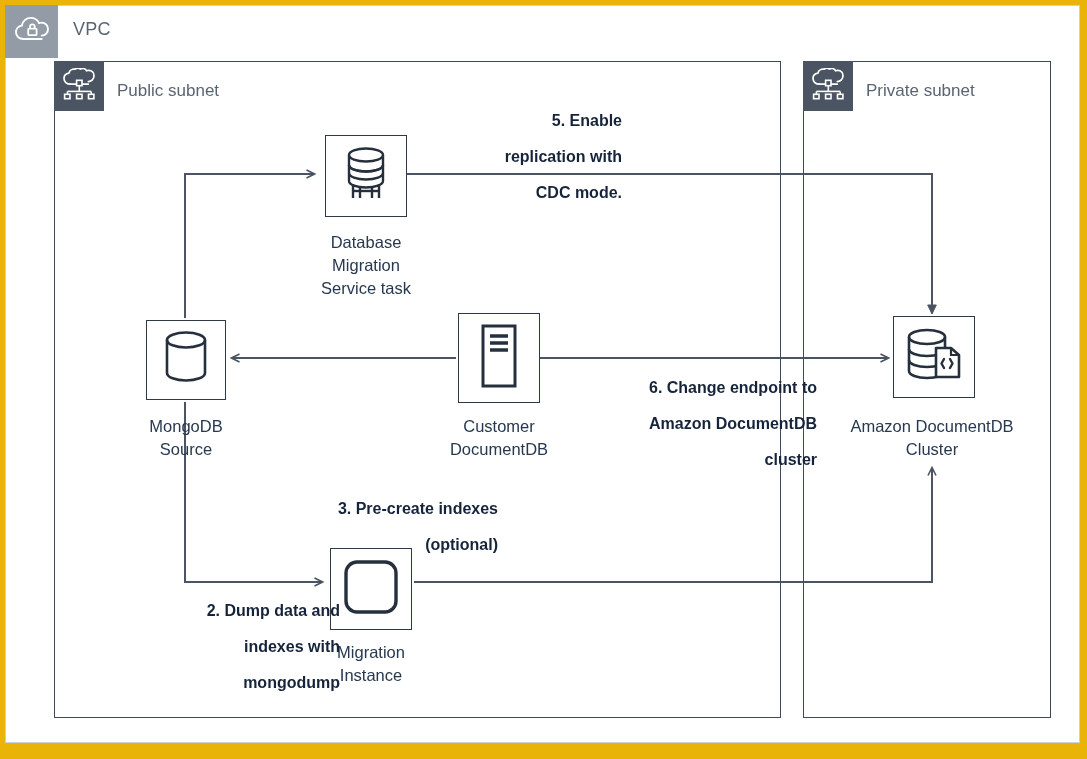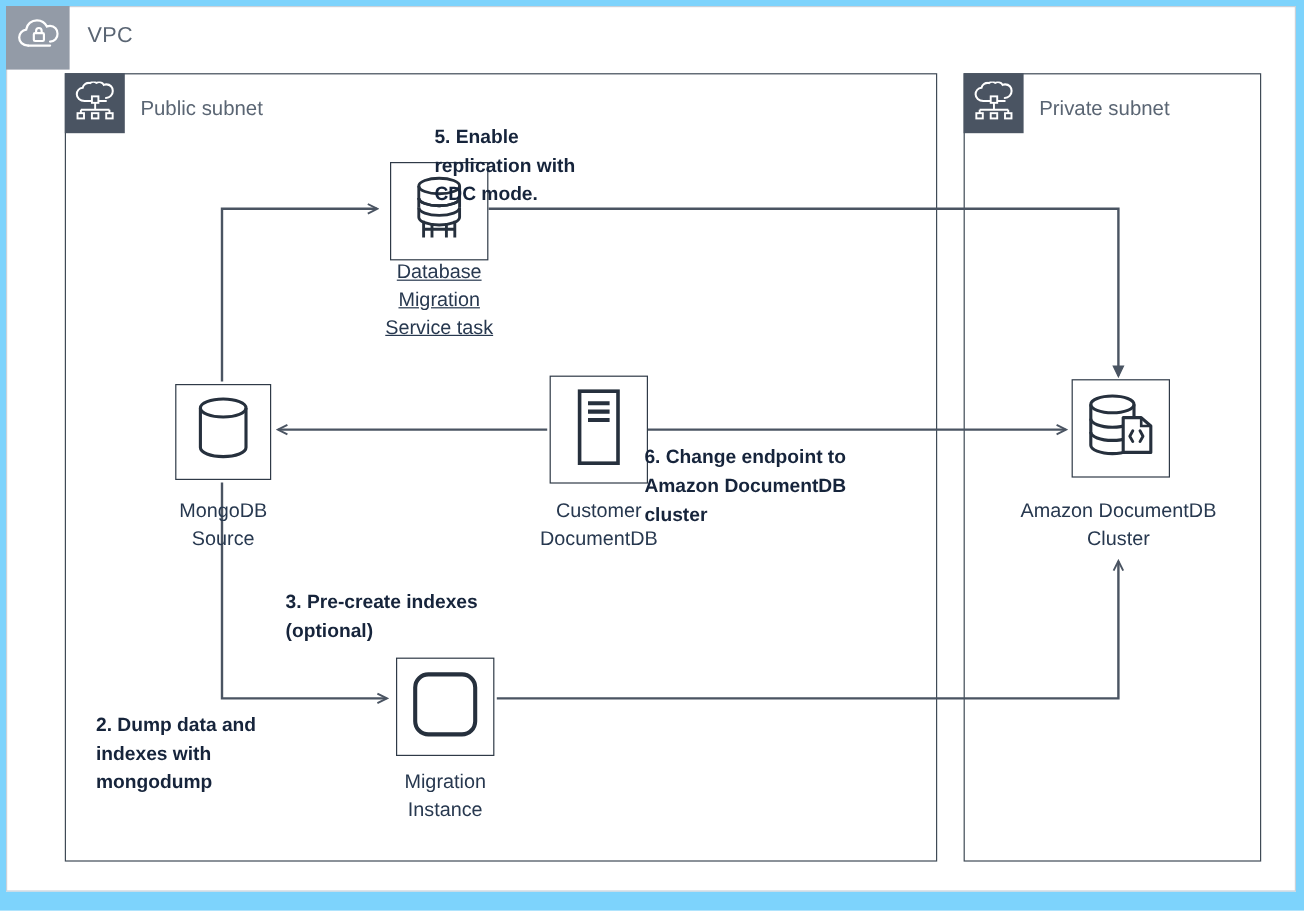--- a/index.html
+++ b/index.html
@@ -8,21 +8,21 @@
     background: #ffffff;
   }
   body {
     font-family: "Liberation Sans", sans-serif;
     color: #232f3e;
   }
   #canvas {
     position: relative;
     width: 1087px;
     height: 759px;
-    background: #7dd3fc;
+    background: #eab308;
     overflow: hidden;
   }
 
   
   .vpc-box {
     position: absolute;
     left: 5px;
     top: 5px;
     width: 1075px;
     height: 738px;
@@ -92,22 +92,22 @@
     color: #27384f;
     text-align: center;
     line-height: 23px;
     white-space: pre-line;
   }
   .step-label {
     position: absolute;
     font-size: 16px;
     font-weight: bold;
     color: #16243b;
-    text-align: left;
-    line-height: 24px;
+    text-align: right;
+    line-height: 36px;
     white-space: pre-line;
   }
 
   
   #wires {
     position: absolute;
     left: 0;
     top: 0;
     width: 1087px;
     height: 759px;
@@ -202,21 +202,21 @@
         <path d="M11,21 A17,6.5 0 0 0 45,21" fill="none" stroke="#26303d" stroke-width="2.4"></path>
         <path d="M11,29 A17,6.5 0 0 0 45,29" fill="none" stroke="#26303d" stroke-width="2.4"></path>
         <path d="M11,21 L11,29 M45,21 L45,29" fill="none" stroke="#26303d" stroke-width="2.4"></path>
         <path d="M11,29 L11,37 A17,6.5 0 0 0 45,37 L45,29" fill="none" stroke="#26303d" stroke-width="2.4"></path>
         <path d="M15,40 L15,54 M41,40 L41,54" stroke="#26303d" stroke-width="2.4" fill="none"></path>
         <path d="M22,42 L22,54 M34,42 L34,54" stroke="#26303d" stroke-width="2.4" fill="none"></path>
         <path d="M15,47 L41,47" stroke="#26303d" stroke-width="2.4" fill="none"></path>
       </svg>
     </span>
   </div>
-  <div class="node-label" style="left:286px; top:216px; width:160px;text-decoration:underline;">Database
+  <div class="node-label" style="left:286px; top:231px; width:160px;">Database
 Migration
 Service task</div>
 
   <div class="node" style="left:146px; top:320px; width:80px; height:80px;">
     <span>
       <svg width="52" height="58" viewBox="0 0 52 58">
         <ellipse cx="26" cy="11" rx="19" ry="7.5" fill="none" stroke="#26303d" stroke-width="2.6"></ellipse>
         <path d="M7,11 L7,44 A19,7.5 0 0 0 45,44 L45,11" fill="none" stroke="#26303d" stroke-width="2.6"></path>
       </svg>
     </span>

